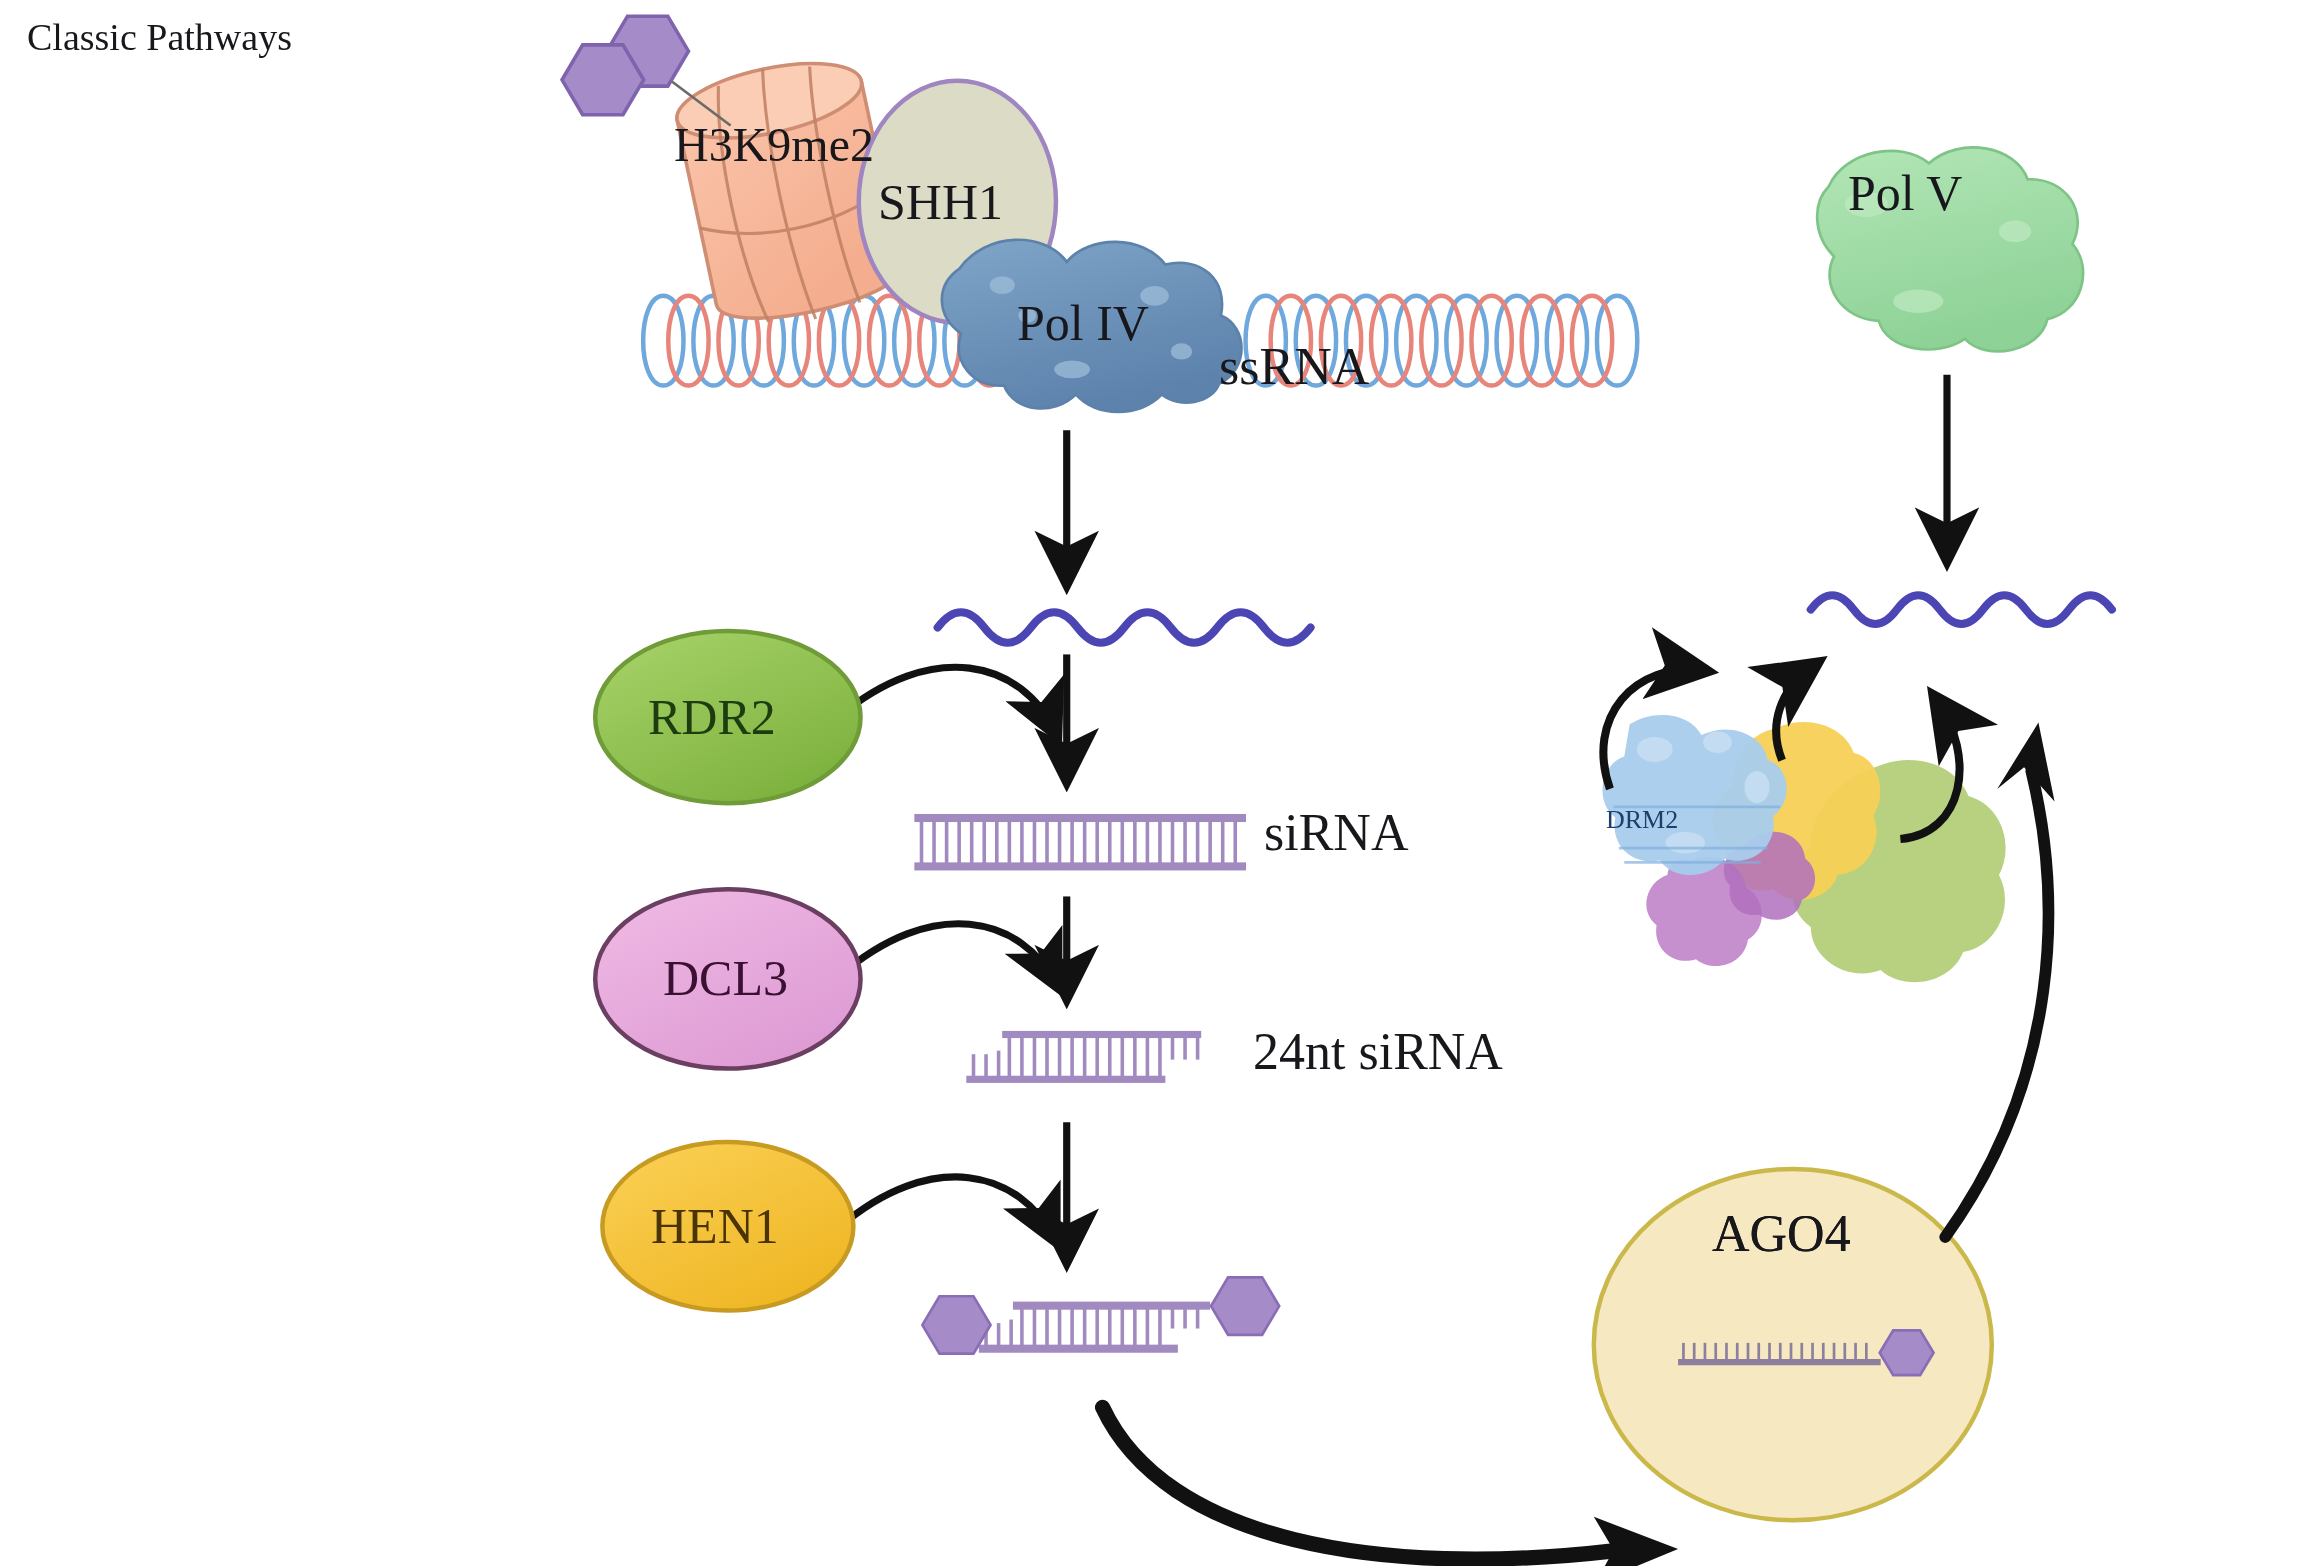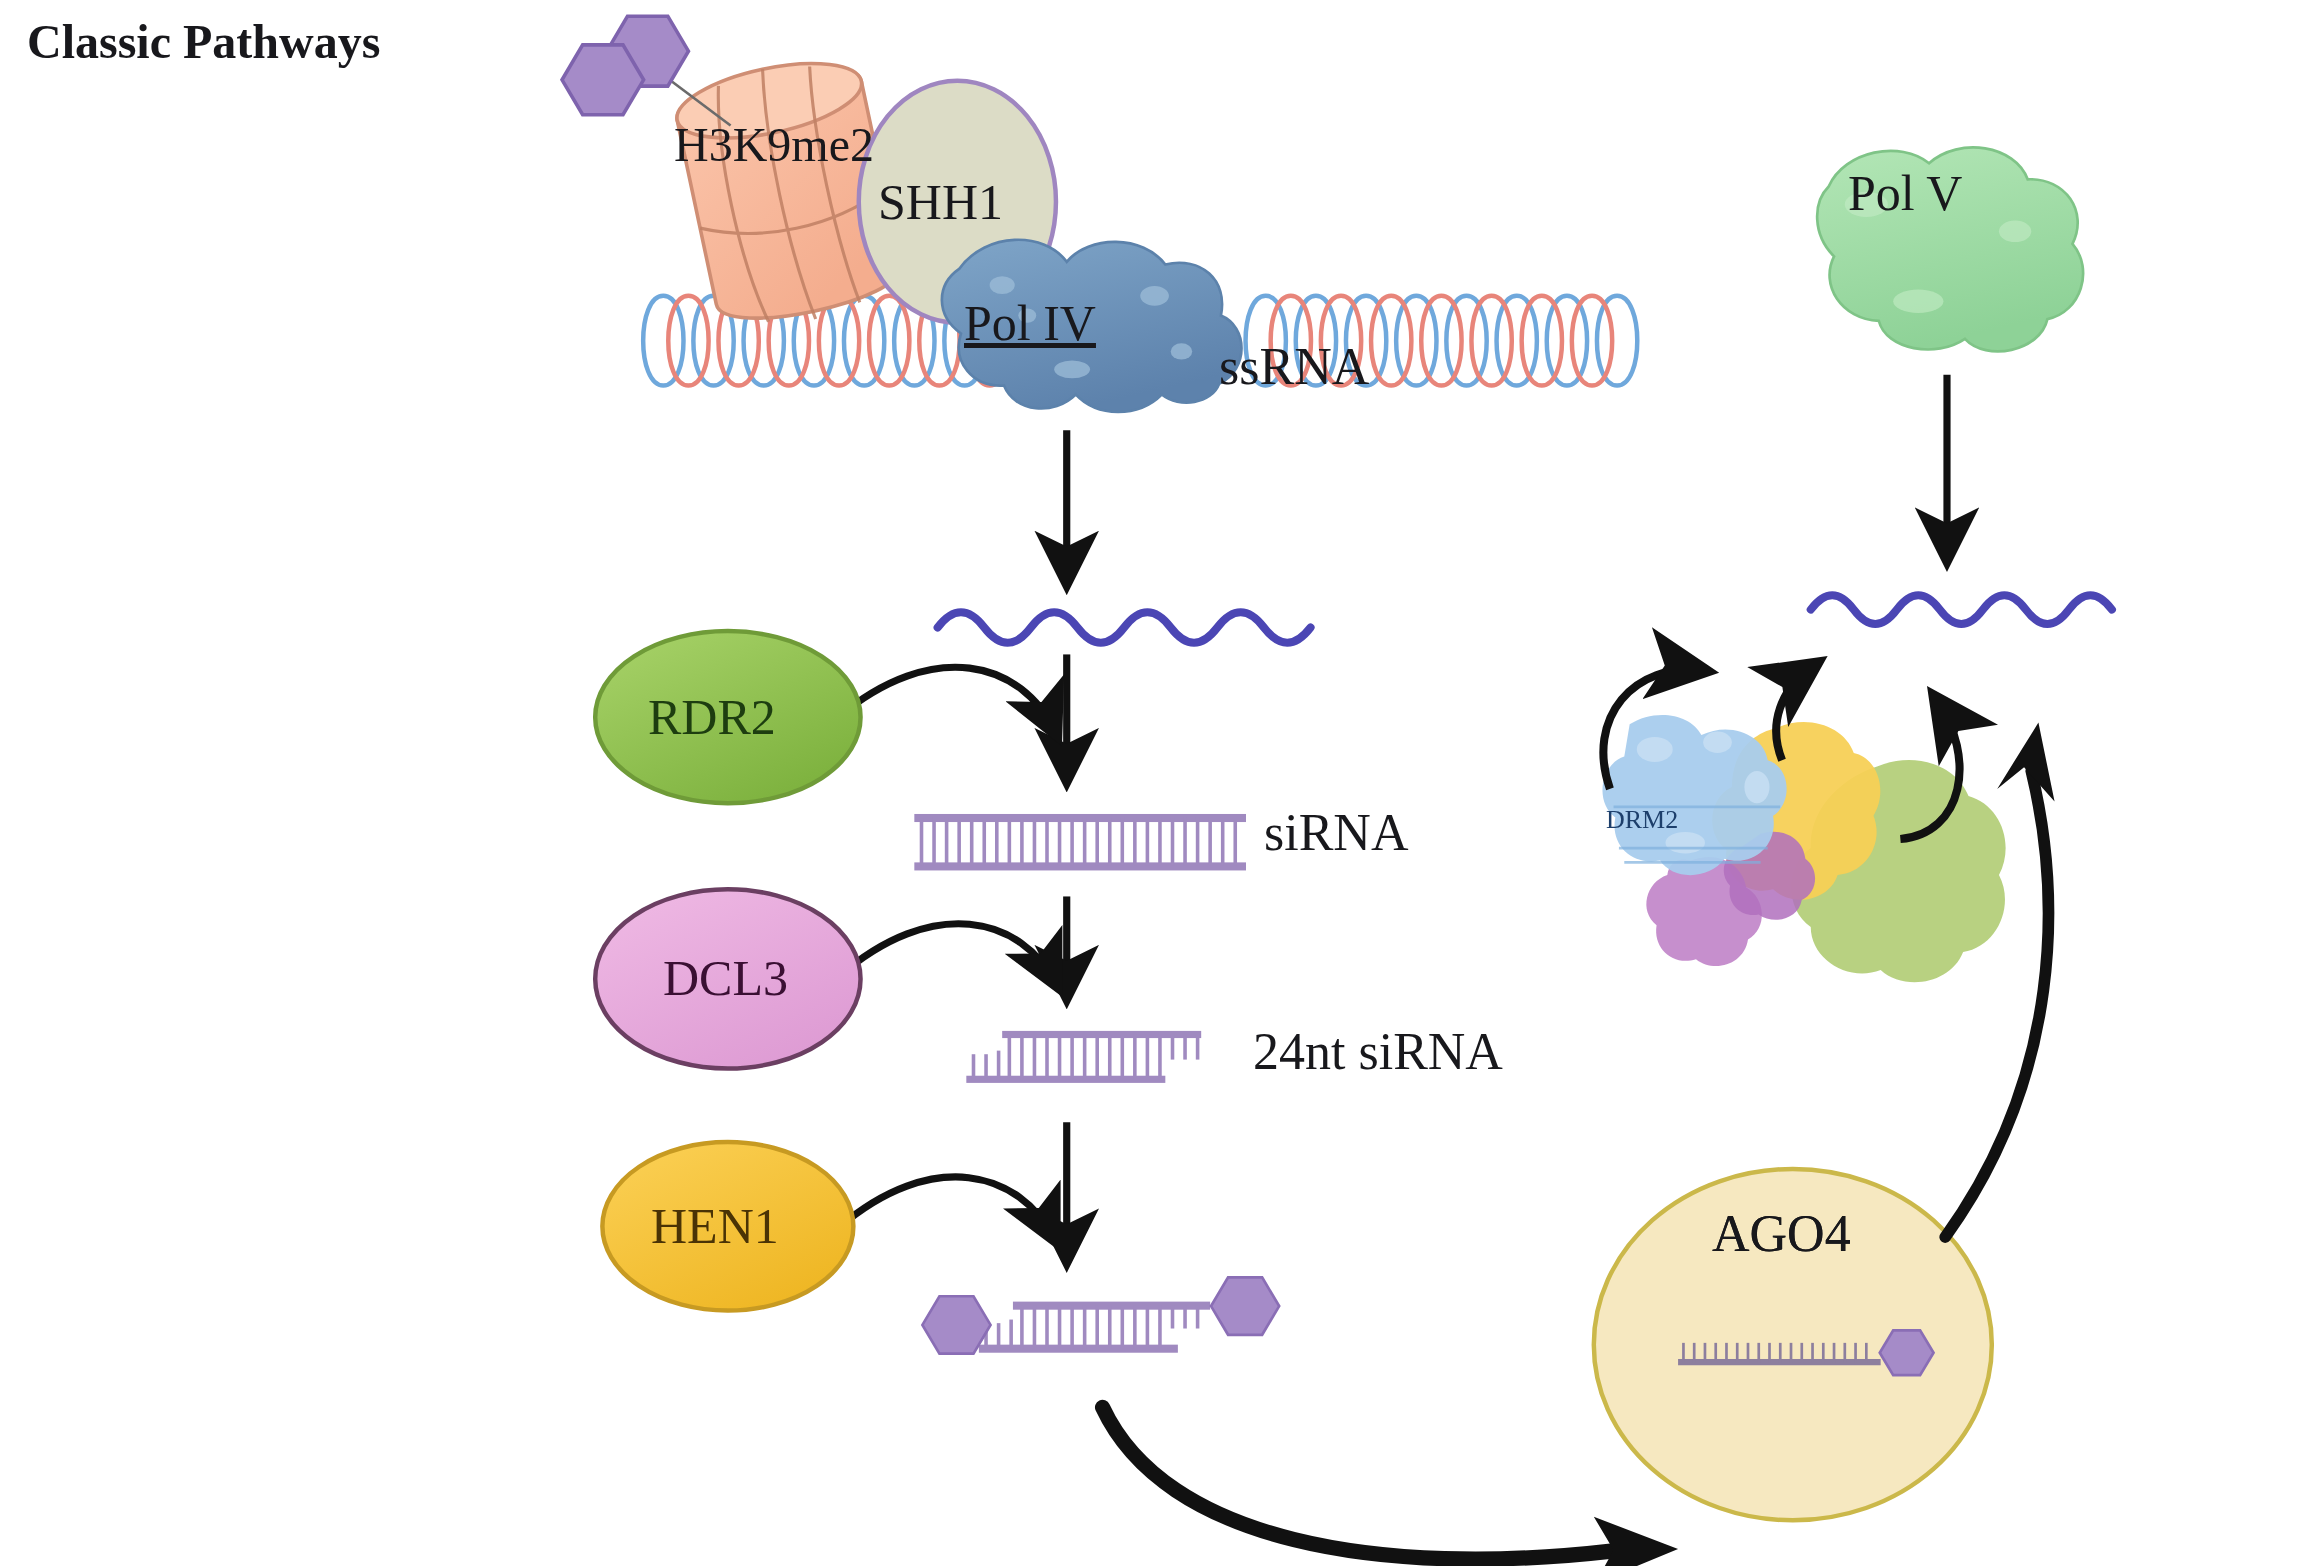--- a/index.html
+++ b/index.html
@@ -1,20 +1,20 @@
 <!DOCTYPE html>
 <html style="font-size:14.3px"><head>
 <meta charset="utf-8">
 <style>
   html,body{margin:0;padding:0;background:#ffffff;}
   body{font-family:"Liberation Serif","DejaVu Serif",serif;}
   #stage{position:relative;width:2319px;height:1567px;background:#fff;overflow:hidden;}
   #stage svg{position:absolute;left:0;top:0;width:2319px;height:1567px;}
   .lbl{position:absolute;color:#18181c;font-family:"Liberation Serif","DejaVu Serif",serif;white-space:nowrap;line-height:1;}
-  .title{font-size:48px;font-weight:bold;}
+  .title{font-size:38px;}
   .big{font-size:52px;}
   .mid{font-size:48px;}
   .onshape{font-size:50px;}
   .small{font-size:26px;}
 </style>
 </head>
 <body>
 
 <div id="stage">
 
@@ -321,21 +321,21 @@
 
   <path d="M2120,936 C2190,930 2206,846 2160,780" fill="none" stroke="#111" stroke-width="9" marker-end="url(#ar)"></path>
 </svg>
 
 <div class="lbl title" style="left:27px;top:18px;">Classic Pathways</div>
 
 <div class="lbl mid" style="left:674px;top:121px;">H3K9me2</div>
 
 <div class="lbl onshape" style="left:878px;top:177px;">SHH1</div>
 
-<div class="lbl onshape" style="left:964px;top:298px;text-decoration:underline;">Pol IV</div>
+<div class="lbl onshape" style="left:1017px;top:298px;">Pol IV</div>
 
 <div class="lbl big" style="left:1219px;top:341px;">ssRNA</div>
 
 <div class="lbl onshape" style="left:648px;top:692px;">RDR2</div>
 
 <div class="lbl big" style="left:1264px;top:807px;">siRNA</div>
 
 <div class="lbl onshape" style="left:663px;top:953px;">DCL3</div>
 
 <div class="lbl big" style="left:1253px;top:1026px;">24nt siRNA</div>

